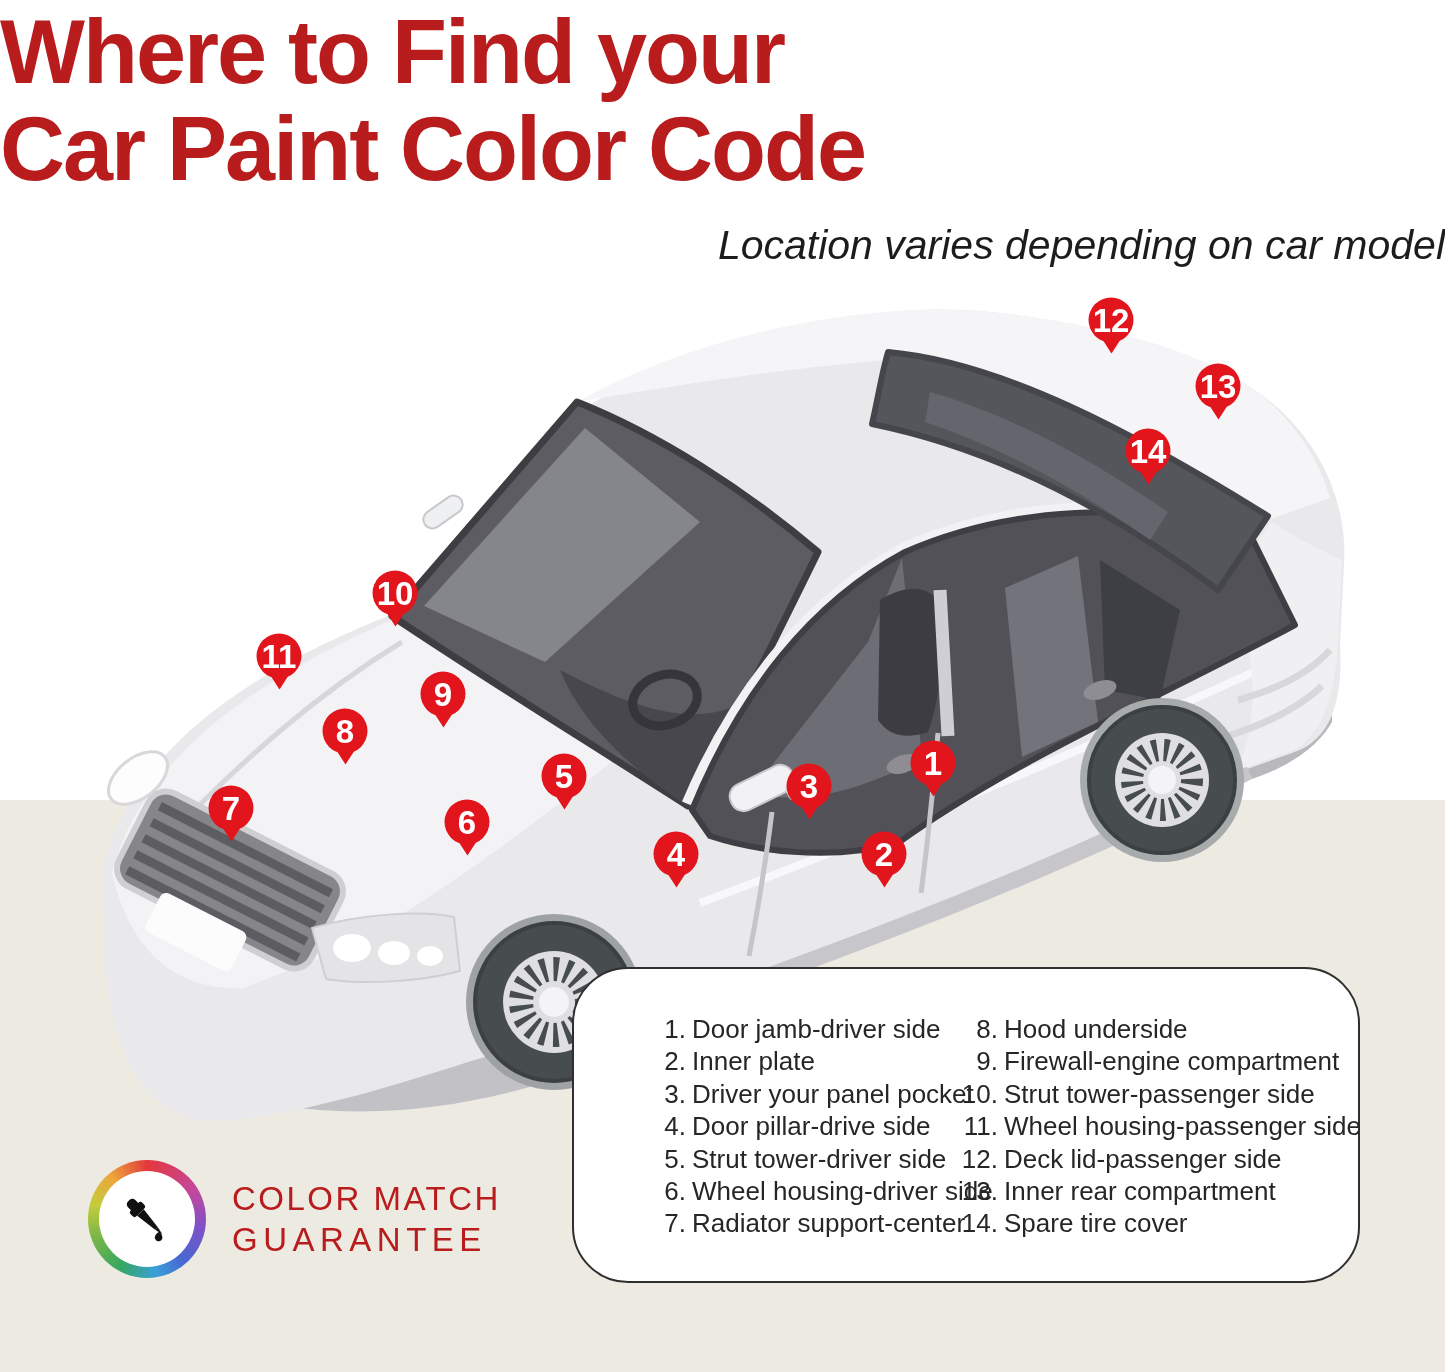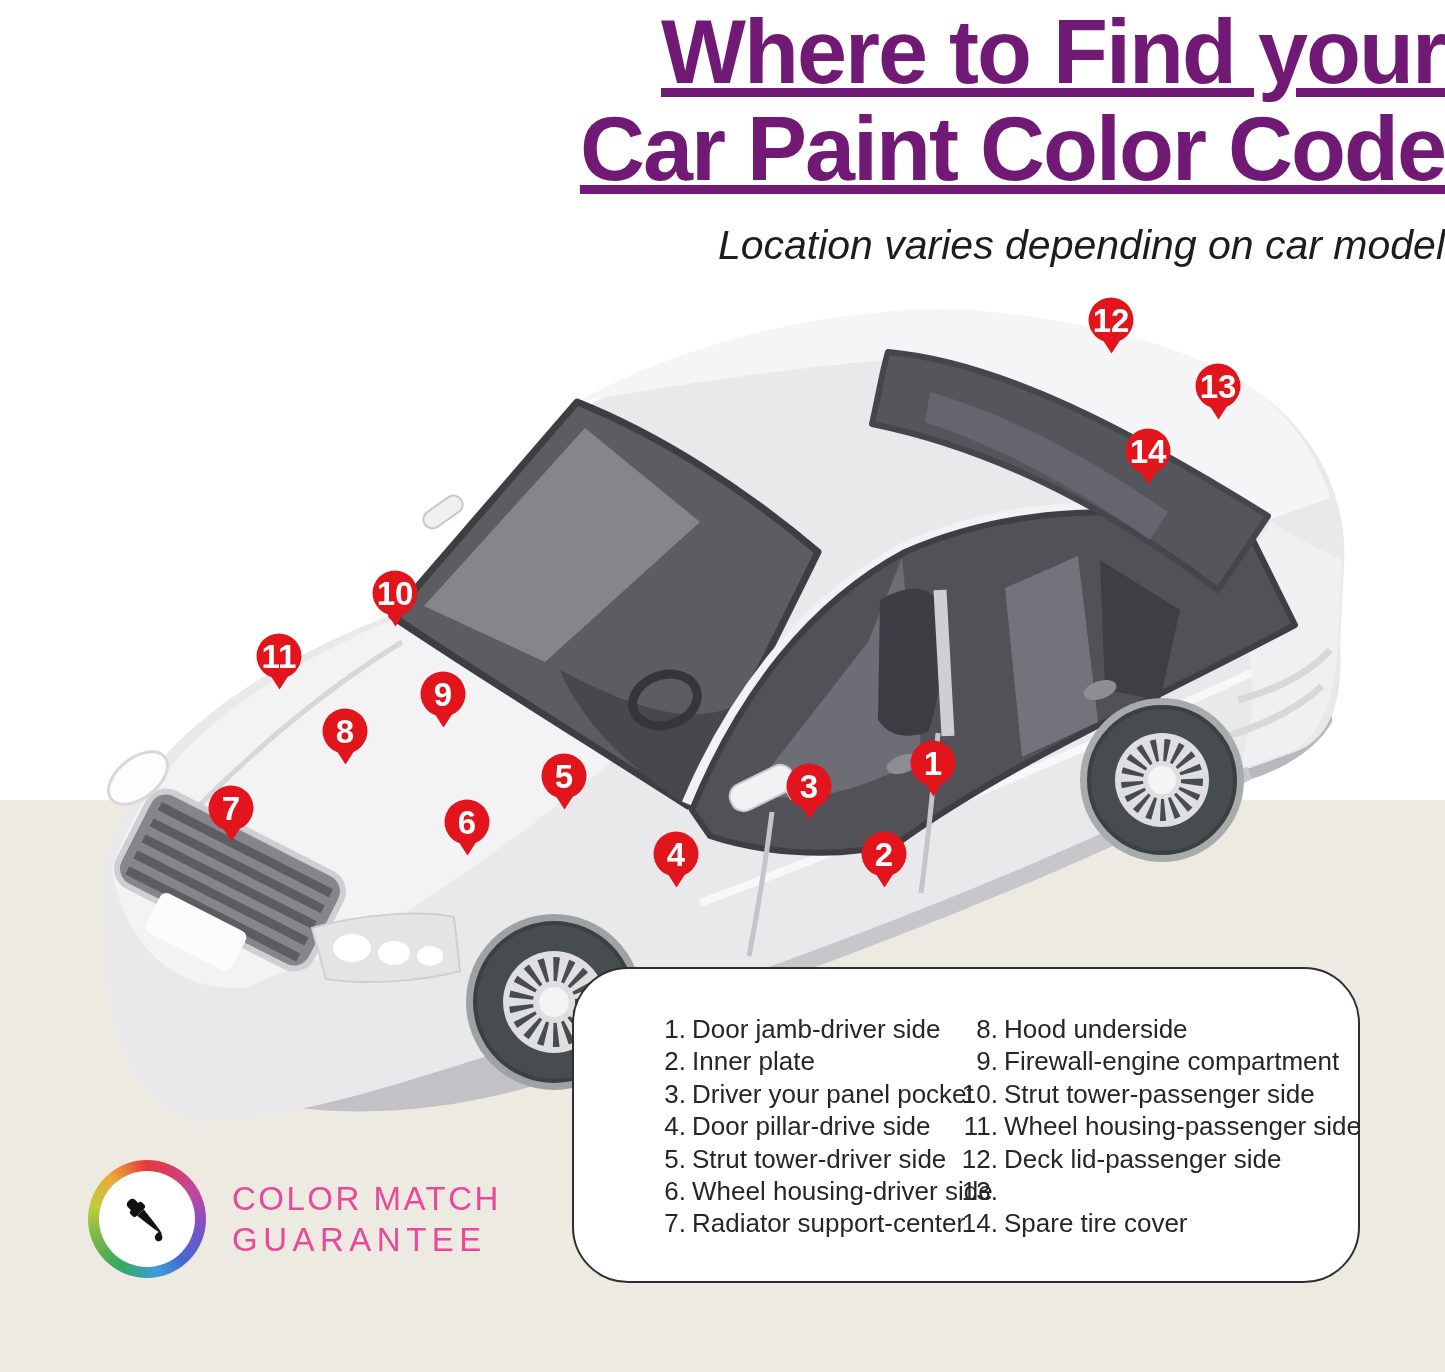--- a/index.html
+++ b/index.html
@@ -4,22 +4,22 @@
 <style>
   html,body{margin:0;padding:0;background:#ffffff;}
   .stage{
     position:relative;width:1445px;height:1372px;overflow:hidden;background:#ffffff;
     font-family:"Liberation Sans",sans-serif;
   }
   .ground{position:absolute;left:0;top:800px;width:1445px;height:572px;background:var(--ground,#edeae2);}
   .car-svg{position:absolute;left:0;top:0;width:1445px;height:1372px;}
 
   .title{
-    position:absolute;top:4px;left:0;width:100%;text-align:right;
-    font-weight:bold;font-size:90px;line-height:97px;letter-spacing:-2px;color:#701a75;text-decoration:underline;
+    position:absolute;top:4px;left:0;width:100%;text-align:left;
+    font-weight:bold;font-size:90px;line-height:97px;letter-spacing:-2px;color:#b91c1c;
   }
   .subtitle{
     position:absolute;top:222px;left:0;width:100%;text-align:right;
     font-style:italic;font-size:41px;color:#1c1c1c;
   }
 
   .legend{
     position:absolute;left:572px;top:967px;width:788px;height:316px;box-sizing:border-box;
     background:#ffffff;border:2px solid #2f2f2f;border-radius:56px;
     display:flex;align-items:flex-start;padding:44px 20px 0 68px;z-index:4;
@@ -42,21 +42,21 @@
     border-top:17px solid var(--pin-red,#e2141c);
   }
 
   .badge{position:absolute;left:88px;top:1160px;display:flex;align-items:center;z-index:4;}
   .ring{
     width:118px;height:118px;border-radius:50%;
     background:conic-gradient(#e5383b,#c1479f 60deg,#7b52c7 100deg,#4768d2 140deg,#3b9ed9 170deg,#35a860 210deg,#7ab648 250deg,#c3cc3d 285deg,#eda63b 320deg,#e5553d 350deg,#e5383b);
     display:flex;align-items:center;justify-content:center;
   }
   .core{width:96px;height:96px;border-radius:50%;background:#ffffff;display:flex;align-items:center;justify-content:center;}
-  .badge-text{margin-left:26px;color:#ec4899;}
+  .badge-text{margin-left:26px;color:#b91c1c;}
   .bt1{font-size:33px;letter-spacing:2.5px;}
   .bt2{font-size:33px;font-weight:normal;letter-spacing:5.5px;margin-top:3px;}
 </style>
 </head>
 <body>
 
 <div class="stage" style="--pin-red: #e2141c; --ground: #edeae2;">
 
   <div class="ground"></div>
 
@@ -192,20 +192,21 @@
         <li>
           <span class="num">11.</span>
           <span class="lab">Wheel housing-passenger side</span>
         </li>
         <li>
           <span class="num">12.</span>
           <span class="lab">Deck lid-passenger side</span>
         </li>
         <li>
           <span class="num">13.</span>
+          <span class="lab">Inner rear compartment</span>
         </li>
         <li>
           <span class="num">14.</span>
           <span class="lab">Spare tire cover</span>
         </li>
       </ul>
   </div>
 
   <div class="badge">
     <div class="ring">

